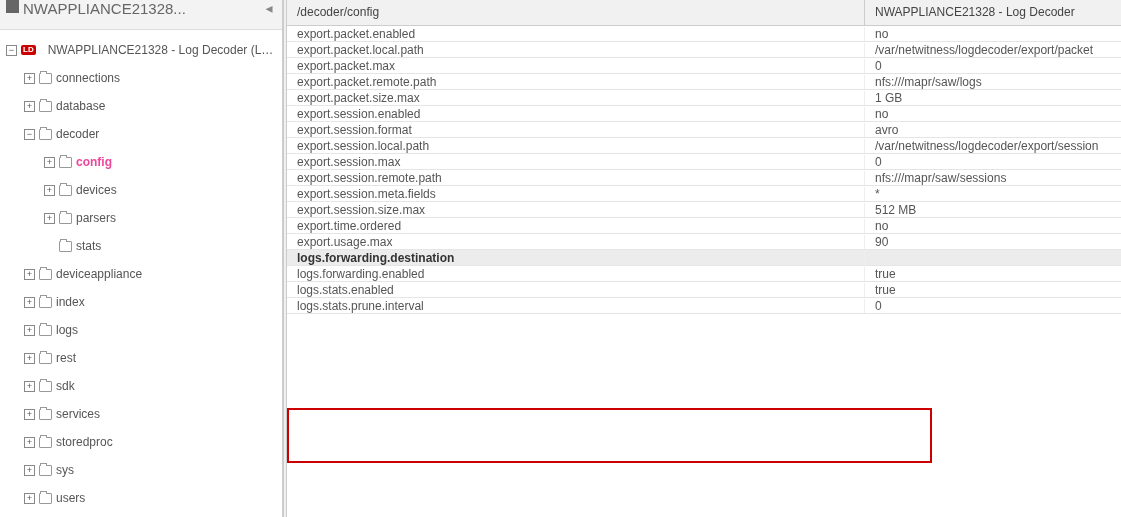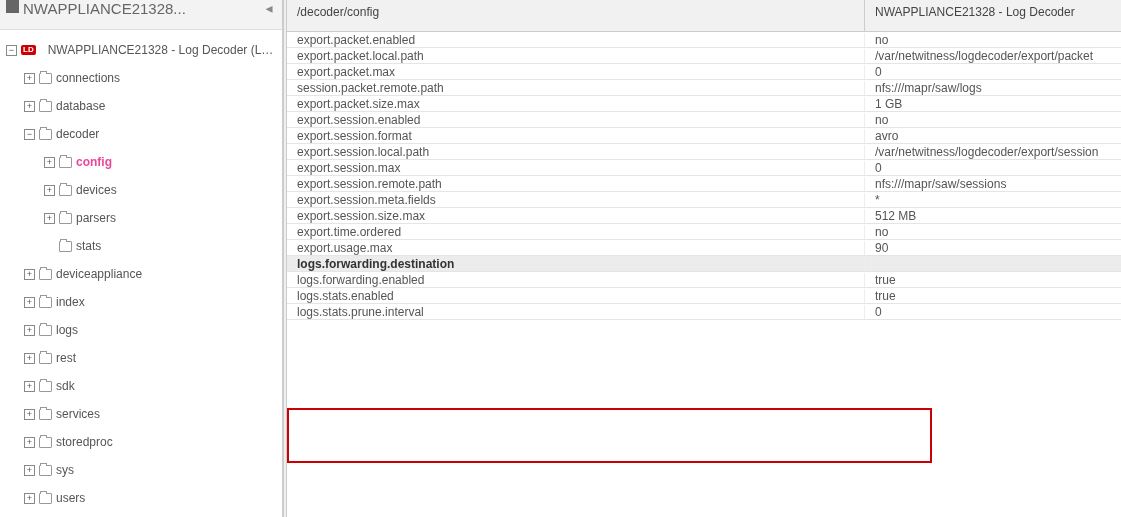--- a/index.html
+++ b/index.html
@@ -17,21 +17,21 @@
 .toggle.blank { border:none; }
 .ld-badge { display:inline-block; background:#c00; color:#fff; font-size:8px; font-weight:bold; padding:1px 2px; border-radius:2px; margin-right:12px; flex-shrink:0; line-height:1; }
 .folder-icon { width:13px; height:11px; border:1px solid #999; border-radius:1px; background:#fff; margin-right:4px; flex-shrink:0; position:relative; }
 .folder-icon::before { content:""; position:absolute; top:-3px; left:0; width:5px; height:2px; border:1px solid #999; border-bottom:none; background:#fff; }
 .tree-label { color:#555; overflow:hidden; text-overflow:ellipsis; }
 .tree-row.selected .tree-label { font-weight:bold; color:#ec4899; }
 
 .divider { width:4px; background:#efefef; border-left:1px solid #ccc; border-right:1px solid #ccc; }
 
 .main { flex:1; display:flex; flex-direction:column; height:100%; overflow:hidden; }
-.table-header { display:flex; height:32px; background:#f1f1f1; border-bottom:1px solid #ccc; font-size:12px; color:#444; }
+.table-header { display:flex; height:26px; background:#f1f1f1; border-bottom:1px solid #ccc; font-size:12px; color:#444; }
 .th-left { width:578px; padding:5px 10px; border-right:1px solid #ccc; }
 .th-right { flex:1; padding:5px 10px; }
 .table-body { flex:1; overflow:auto; }
 .row { display:flex; height:16px; border-bottom:1px solid #e5e5e5; align-items:center; font-size:12px; color:#555; }
 .row .c1 { width:578px; padding:0 10px; border-right:1px solid #eee; white-space:nowrap; overflow:hidden; }
 .row .c2 { flex:1; padding:0 10px; white-space:nowrap; overflow:hidden; }
 .row.selected { background:#ececec; }
 .row.selected .c1 { font-weight:bold; color:#333; }
 
 .highlight-box { position:absolute; border:2px solid #c00; pointer-events:none; }
@@ -153,21 +153,21 @@
           </div>
           <div class="row">
             <div class="c1">export.packet.local.path</div>
             <div class="c2">/var/netwitness/logdecoder/export/packet</div>
           </div>
           <div class="row">
             <div class="c1">export.packet.max</div>
             <div class="c2">0</div>
           </div>
           <div class="row">
-            <div class="c1">session.packet.remote.path</div>
+            <div class="c1">export.packet.remote.path</div>
             <div class="c2">nfs:///mapr/saw/logs</div>
           </div>
           <div class="row">
             <div class="c1">export.packet.size.max</div>
             <div class="c2">1 GB</div>
           </div>
           <div class="row">
             <div class="c1">export.session.enabled</div>
             <div class="c2">no</div>
           </div>

